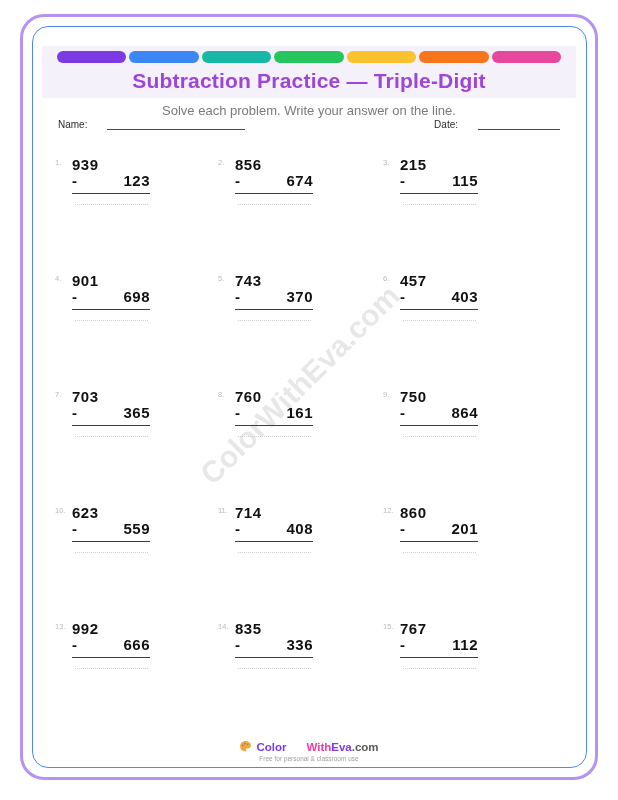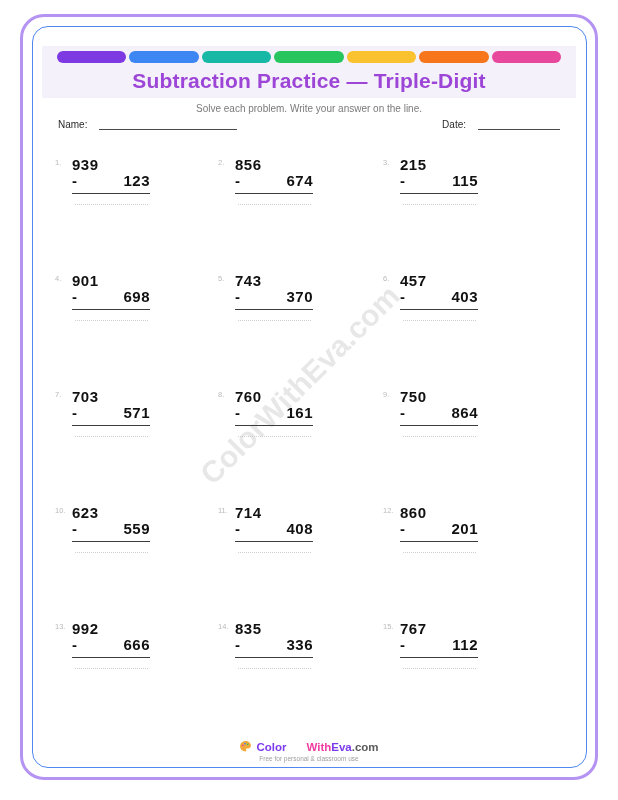--- a/index.html
+++ b/index.html
@@ -20,28 +20,28 @@
     background:#f4f1fb; border-radius:1px;
   }
   .color-bar { display:flex; gap:3px; padding:5px 15px 0 15px; }
   .pill { flex:1; height:12px; border-radius:6px; }
   .title {
     text-align:center; font-size:21px; font-weight:bold; color:#9c45d6;
     margin-top:6px; letter-spacing:0.2px; white-space:nowrap;
   }
   .subtitle {
     position:absolute; left:0; right:0; top:103px; text-align:center;
-    font-size:10px; color:#7a7a7a;
+    font-size:13px; color:#7a7a7a;
   }
   .name-date {
     position:absolute; left:58px; top:119px; width:502px;
     display:flex; justify-content:space-between;
     font-size:10px; color:#2a2a2a;
   }
-  .nd-item { display:flex; align-items:flex-end; gap:12px; }
+  .nd-item { display:flex; align-items:flex-end; gap:20px; }
   .nd-line { display:inline-block; border-bottom:1px solid #4a4a4a; height:10px; }
   .nd-line.name { width:138px; }
   .nd-line.date { width:82px; }
   .watermark {
     position:absolute; left:300px; top:385px;
     transform:translate(-50%,-50%) rotate(-45deg);
     font-size:30px; font-weight:bold; color:#8a8a8a; opacity:0.2;
     white-space:nowrap; z-index:0;
   }
   .grid {
@@ -168,21 +168,21 @@
         </div>
         <div class="ans"></div>
       </div>
     </div>
     <div class="cell">
       <span class="pnum">7.</span>
       <div class="pbody">
         <div class="minuend">703</div>
         <div class="subtrahend-row">
           <span>-</span>
-          <span>571</span>
+          <span>365</span>
         </div>
         <div class="ans"></div>
       </div>
     </div>
     <div class="cell">
       <span class="pnum">8.</span>
       <div class="pbody">
         <div class="minuend">760</div>
         <div class="subtrahend-row">
           <span>-</span>

